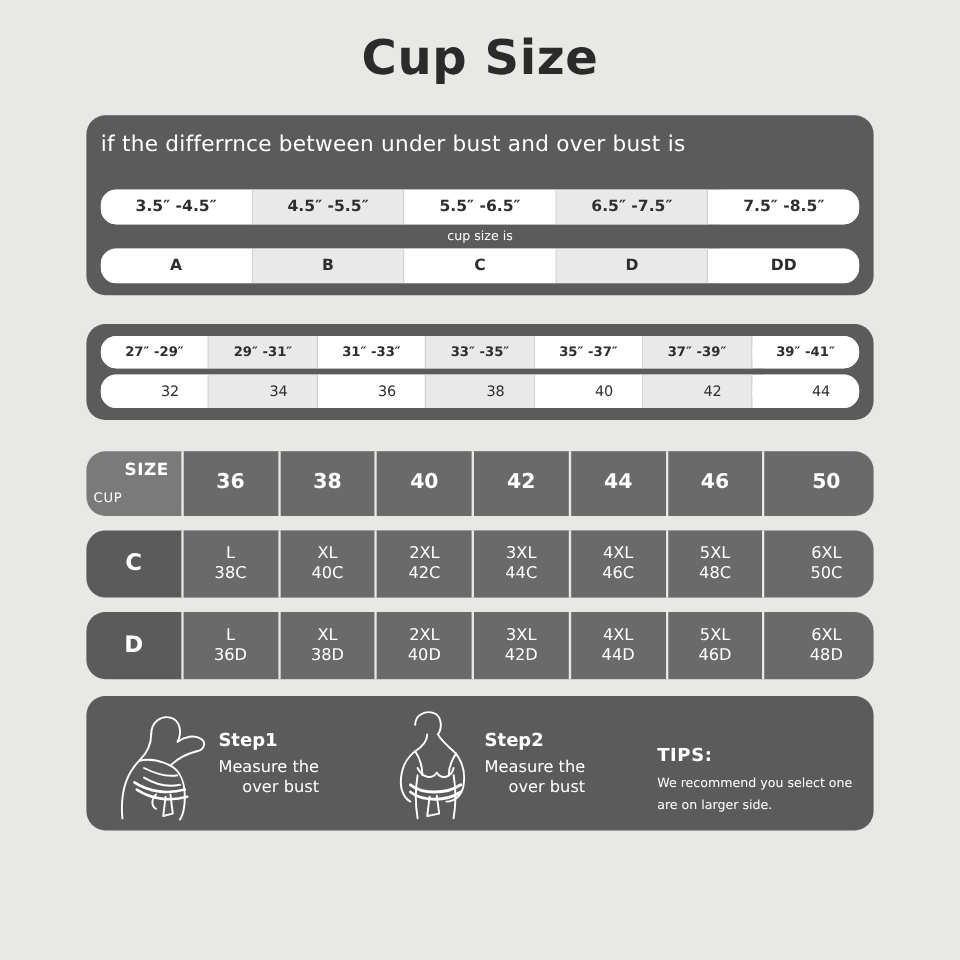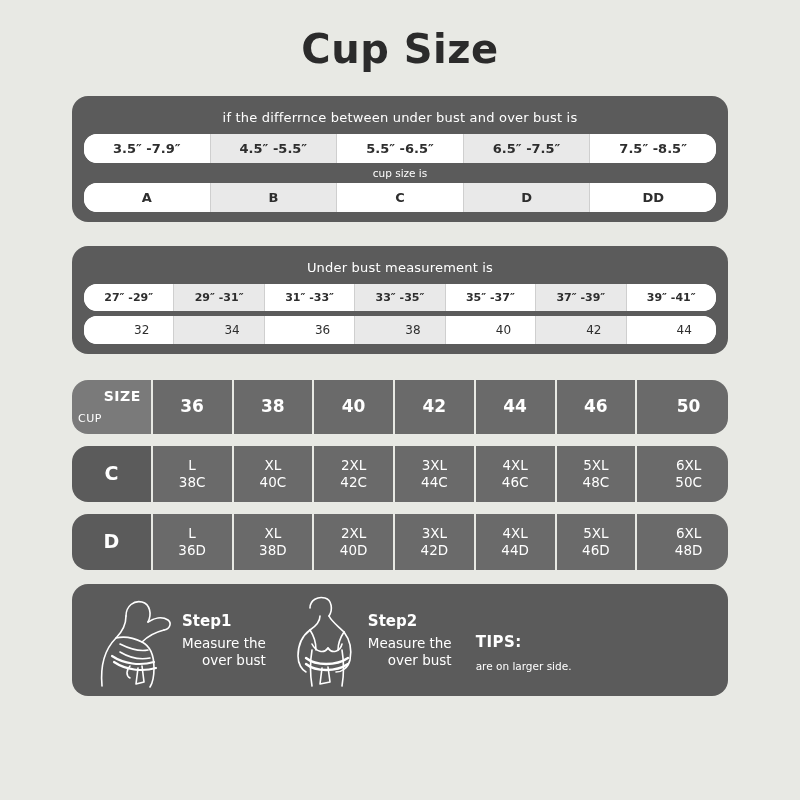--- a/index.html
+++ b/index.html
@@ -34,23 +34,22 @@
   
   .panel {
     background: #5b5b5b;
     border-radius: 16px;
     margin: 0 72px;
     padding: 10px 12px;
     box-sizing: border-box;
   }
   .panel-head {
     color: #ffffff;
-    text-align: center;
-    font-size: 13px;
-    padding: 4px 0 9px 0;
+    font-size: 18px;
+    padding: 4px 0 27px 0;
     letter-spacing: 0.2px;
   }
   .panel-subhead {
     color: #ffffff;
     text-align: center;
     font-size: 10.5px;
     padding: 4px 0 4px 0;
   }
 
   
@@ -161,20 +160,21 @@
   .steps {
     margin: 14px 72px 0 72px;
     background: #5b5b5b;
     border-radius: 16px;
     height: 112px;
     display: flex;
     align-items: center;
     padding: 8px 16px;
     box-sizing: border-box;
     color: #ffffff;
+    gap: 36px;
   }
   .step {
     display: flex;
     align-items: center;
     flex: 0 0 auto;
     margin-right: 10px;
   }
   .step .figure {
     width: 86px;
     height: 96px;
@@ -214,42 +214,41 @@
 <body>
 
 <div class="page">
 
   <h1 class="title">Cup Size</h1>
 
   <div class="panel">
     <div class="panel-head">if the differrnce between under bust and over bust is</div>
 
     <div class="pillrow">
-      <div class="cell">3.5″ -7.9″</div>
+      <div class="cell">3.5″ -4.5″</div>
       <div class="cell">4.5″ -5.5″</div>
       <div class="cell">5.5″ -6.5″</div>
       <div class="cell">6.5″ -7.5″</div>
       <div class="cell">7.5″ -8.5″</div>
     </div>
 
     <div class="panel-subhead">cup size is</div>
 
     <div class="pillrow">
       <div class="cell">A</div>
       <div class="cell">B</div>
       <div class="cell">C</div>
       <div class="cell">D</div>
       <div class="cell">DD</div>
     </div>
   </div>
 
   <div style="height:24px"></div>
 
   <div class="panel">
-    <div class="panel-head">Under bust measurement is</div>
 
     <div class="pillrow small">
       <div class="cell">27″ -29″</div>
       <div class="cell">29″ -31″</div>
       <div class="cell">31″ -33″</div>
       <div class="cell">33″ -35″</div>
       <div class="cell">35″ -37″</div>
       <div class="cell">37″ -39″</div>
       <div class="cell">39″ -41″</div>
     </div>
@@ -422,18 +421,19 @@
         <div class="sdesc">
           <div>Measure the</div>
           <div>over bust</div>
         </div>
       </div>
     </div>
 
     <div class="tips">
       <div class="tips-title">TIPS:</div>
       <div class="tips-body">
+        <div>We recommend you select one</div>
         <div>are on larger side.</div>
       </div>
     </div>
   </div>
 
 </div>
 
 </body></html>

